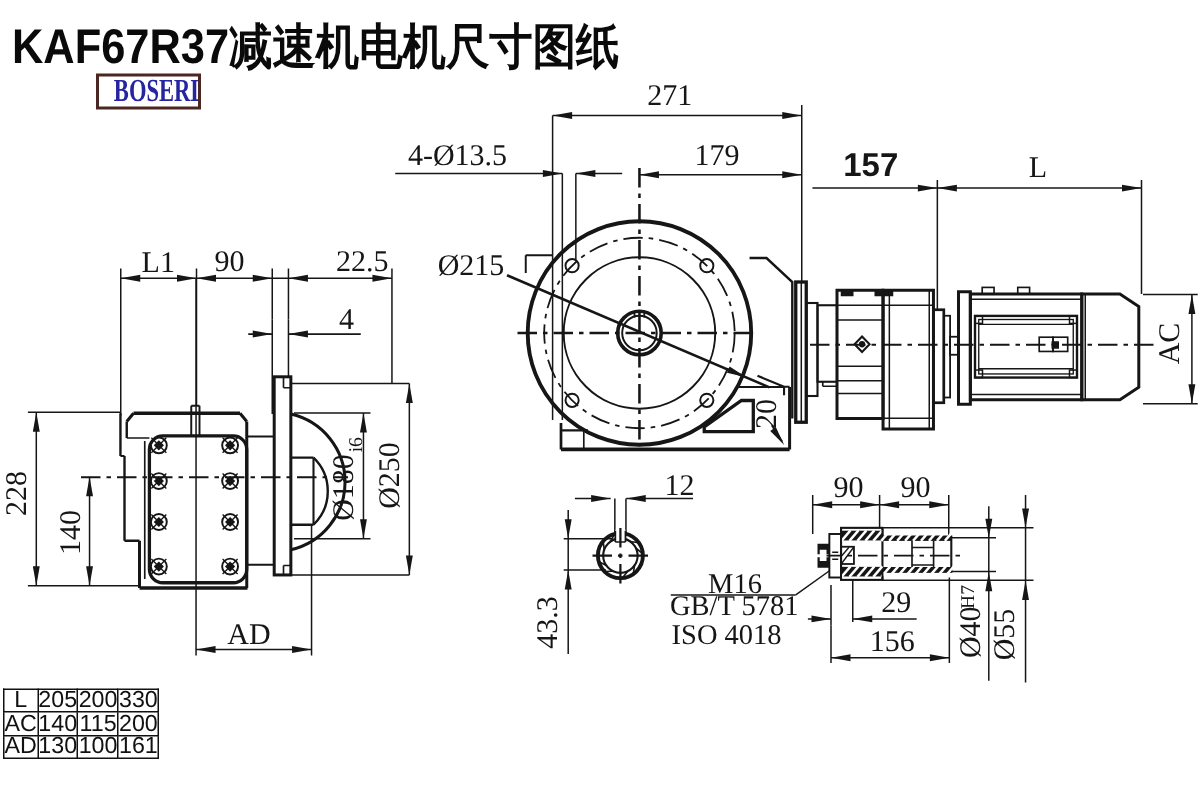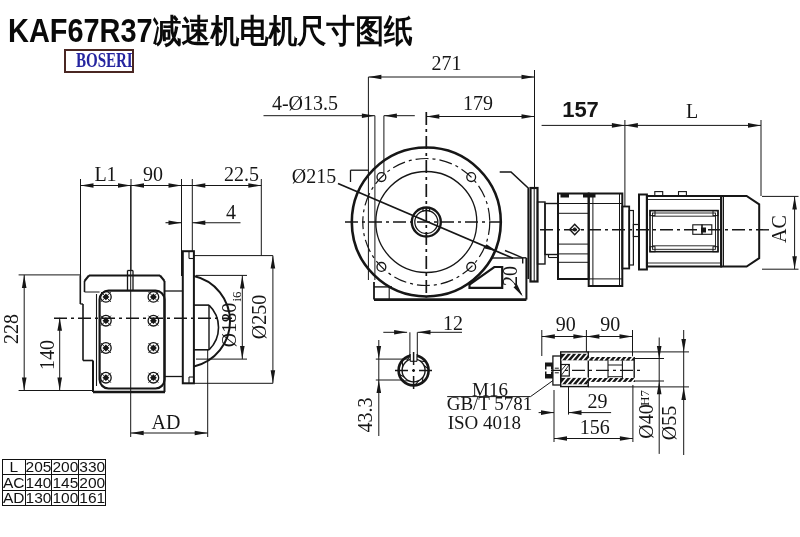--- a/index.html
+++ b/index.html
@@ -366,21 +366,21 @@
 <tbody>
 <tr style="height:15.4px">
           <td>L</td>
           <td>205</td>
           <td>200</td>
           <td>330</td>
         </tr>
 <tr style="height:15.4px">
           <td>AC</td>
           <td>140</td>
-          <td>145</td>
+          <td>115</td>
           <td>200</td>
         </tr>
 <tr style="height:15.4px">
           <td>AD</td>
           <td>130</td>
           <td>100</td>
           <td>161</td>
         </tr>
 </tbody>
     </table>

